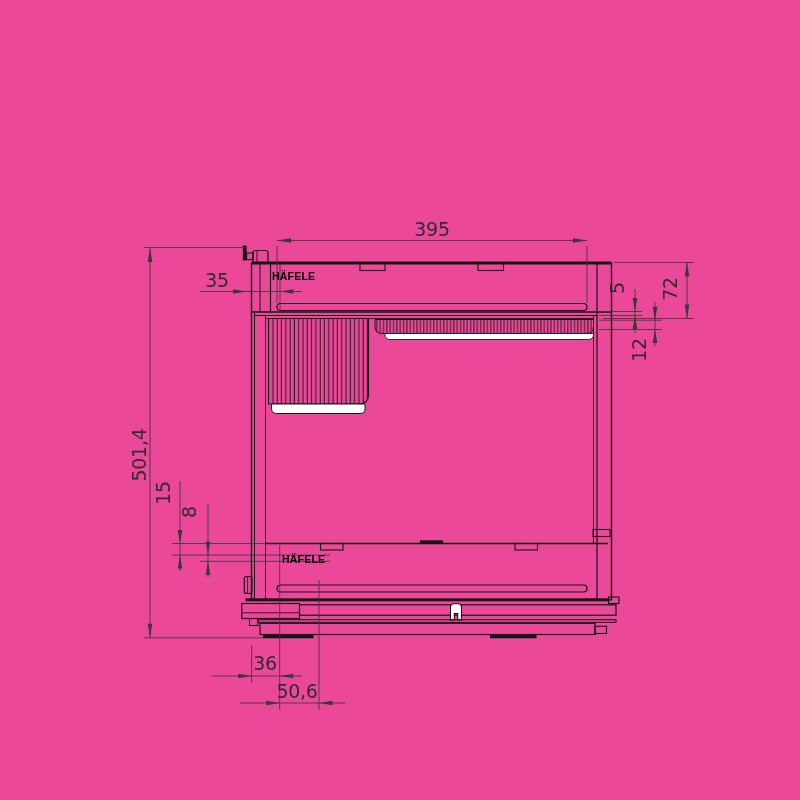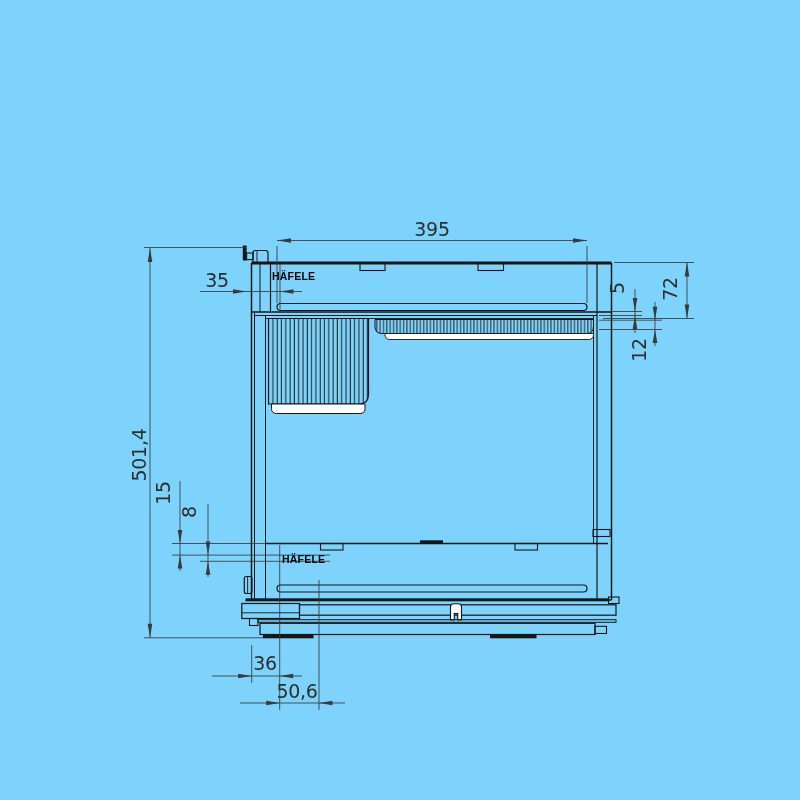--- a/index.html
+++ b/index.html
@@ -1,16 +1,16 @@
 <!DOCTYPE html>
 <html><head>
 <meta charset="utf-8">
 <style>
   html,body{margin:0;padding:0;background:#ffffff;}
-  .stage{width:800px;height:800px;position:relative;background:#7dd3fc;}
+  .stage{width:800px;height:800px;position:relative;background:#ec4899;}
   svg{display:block;}
   .dim{font-family:"DejaVu Sans",sans-serif;font-size:19px;fill:#2e2e2e;letter-spacing:-0.3px;}
   .logo{font-family:"Liberation Sans",sans-serif;font-weight:800;font-size:10.5px;fill:#000;letter-spacing:0.2px;}
 </style>
 </head>
 <body>
 
 <div class="stage">
 <svg width="800" height="800" viewBox="0 0 800 800">
   <defs>

